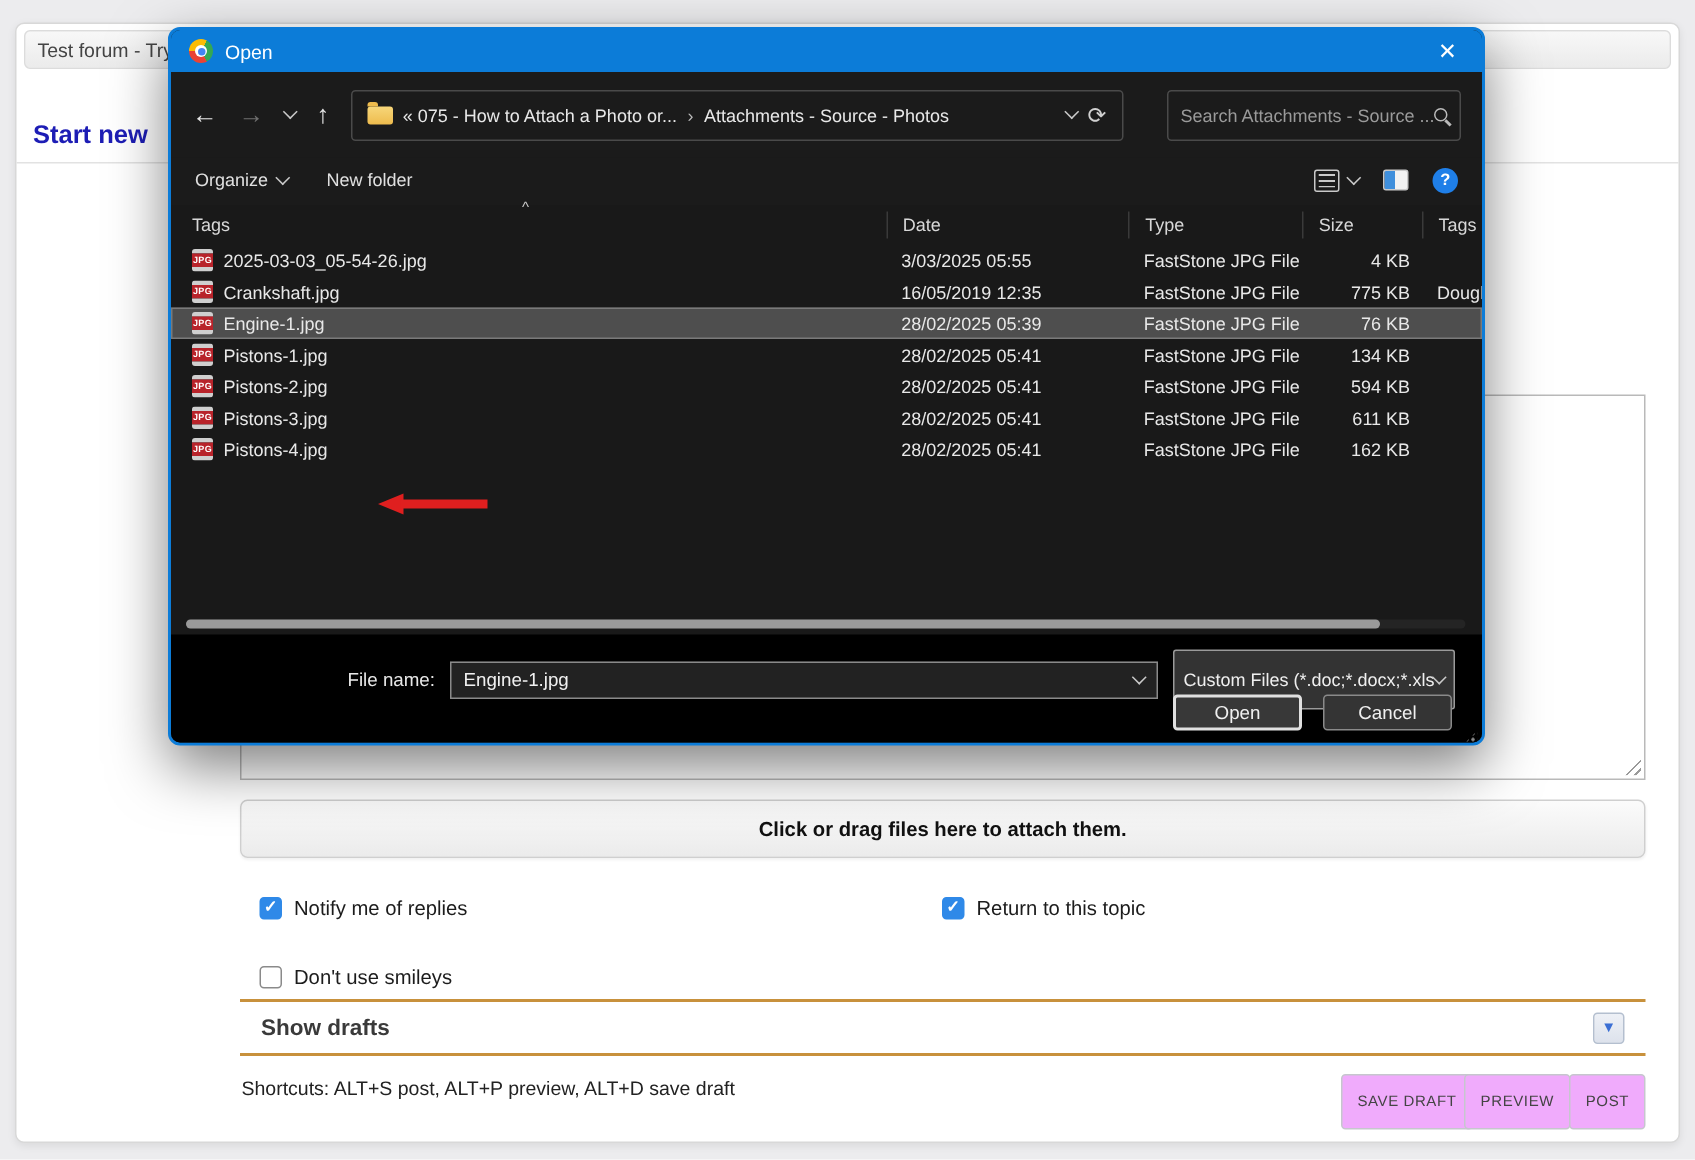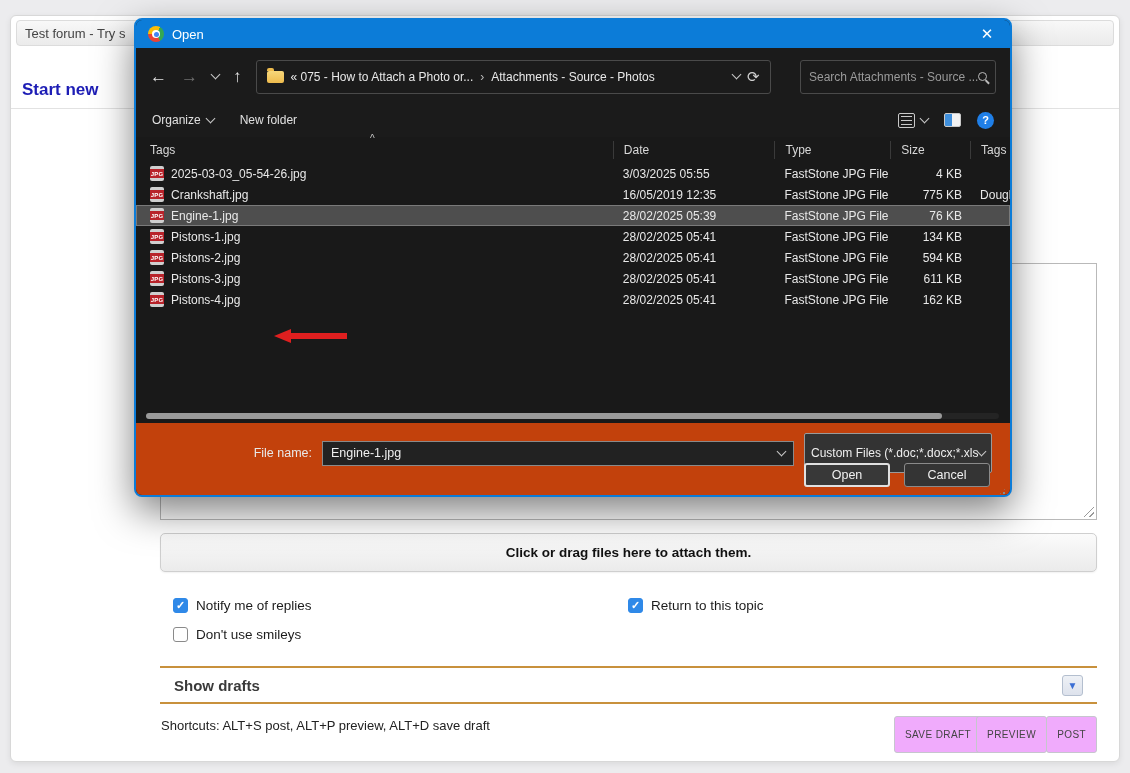--- a/index.html
+++ b/index.html
@@ -35,21 +35,21 @@
   .drafts-toggle { margin-left:auto; width:21px; height:21px; background:linear-gradient(#eef1f6,#dde2ec);
     border:1px solid #b4bfcf; border-radius:3px; display:flex; align-items:center; justify-content:center;
     color:#3b6fd4; font-size:10px; }
   .shortcuts { left:161px; top:718px; font-size:13px; color:#222; }
   .foot-btn { position:absolute; top:716px; height:37px; background:#f0abfc; border:1px solid #c6c6ce;
     border-radius:3px; font-size:10px; color:#444; letter-spacing:.4px;
     display:flex; align-items:center; justify-content:center; padding:0 10px; font-family:"Liberation Sans",sans-serif; }
 
   
   .dialog { left:112px; top:18px; width:878px; height:479px; background:#1b1b1b;
-    border:2px solid #0c7cd8; border-radius:8px; box-shadow:0 14px 38px rgba(0,0,0,.5); z-index:10; overflow:hidden;margin-left:22px; }
+    border:2px solid #0c7cd8; border-radius:8px; box-shadow:0 14px 38px rgba(0,0,0,.5); z-index:10; overflow:hidden; }
   .titlebar { height:28px; background:#0c7cd8; display:flex; align-items:center; padding:0 12px; gap:8px; }
   .title-text { color:#fff; font-size:13px; }
   .close-x { margin-left:auto; color:#fff; font-size:15px; width:22px; text-align:center; }
   .chrome-icon { width:16px; height:16px; border-radius:50%;
     background:conic-gradient(from 150deg,#ea4335 0 120deg,#fbbc05 120deg 240deg,#34a853 240deg 360deg); position:relative; }
   .chrome-icon::before { content:""; position:absolute; inset:4px; border-radius:50%; background:#fff; }
   .chrome-icon::after { content:""; position:absolute; inset:5.5px; border-radius:50%; background:#4285f4; }
 
   .navbar { height:57px; background:#1b1b1b; display:flex; align-items:center; padding:0 14px; gap:14px; color:#e4e4e4; }
   .nav-arrow { font-size:17px; line-height:1; }
@@ -102,21 +102,21 @@
   .tags-cell { overflow:hidden; white-space:nowrap; }
 
   .red-arrow { position:absolute; left:138px; top:192px; width:74px; height:14px; z-index:5; }
   .red-arrow .head { position:absolute; left:0; top:0; width:0; height:0;
     border-top:7px solid transparent; border-bottom:7px solid transparent; border-right:17px solid #df1f1f; }
   .red-arrow .tail { position:absolute; left:15px; top:4px; width:58px; height:6px; background:#df1f1f; }
 
   .hscroll { position:absolute; left:10px; bottom:4px; width:853px; height:6px; background:#242424; border-radius:3px; }
   .hscroll .thumb { width:796px; height:6px; background:#9a9a9a; border-radius:3px; }
 
-  .dlg-footer { height:76px; background:#c2410c; position:relative; padding-top:10px; }
+  .dlg-footer { height:76px; background:#000000; position:relative; padding-top:10px; }
   .fn-row { display:flex; align-items:center; }
   .fn-label { width:186px; text-align:right; padding-right:10px; font-size:12.5px; color:#e8e8e8; }
   .fn-input { width:472px; height:25px; background:#222; border:1px solid #8a8a8a; display:flex; align-items:center; padding:0 8px; }
   .fn-input input { flex:1; background:transparent; border:0; outline:none; color:#f0f0f0;
     font-size:12.5px; font-family:"Liberation Sans",sans-serif; min-width:0; }
   .ft-select { margin-left:10px; width:188px; height:40px; background:#333; border:1px solid #9a9a9a; border-radius:2px;
     display:flex; align-items:center; padding:0 6px; font-size:12px; color:#efefef; white-space:nowrap; overflow:hidden; }
   .btn-row { position:absolute; right:20px; top:40px; display:flex; gap:14px; }
   .dlg-btn { width:86px; height:24px; display:flex; align-items:center; justify-content:center;
     font-size:12.5px; color:#f0f0f0; background:#343434; border:1px solid #8a8a8a; border-radius:3px; }
@@ -146,21 +146,21 @@
 </div>
 
 <div class="abs cb-row" style="left:173px; top:598px;">
   <span class="cb checked"></span>
   <span>Notify me of replies</span>
 </div>
 <div class="abs cb-row" style="left:628px; top:598px;">
   <span class="cb checked"></span>
   <span>Return to this topic</span>
 </div>
-<div class="abs cb-row" style="left:173px; top:627px;">
+<div class="abs cb-row" style="left:173px; top:644px;">
   <span class="cb"></span>
   <span>Don't use smileys</span>
 </div>
 
 <div class="abs drafts-bar">
   <span class="drafts-label">Show drafts</span>
   <span class="drafts-toggle">
     <span>▼</span>
   </span>
 </div>

